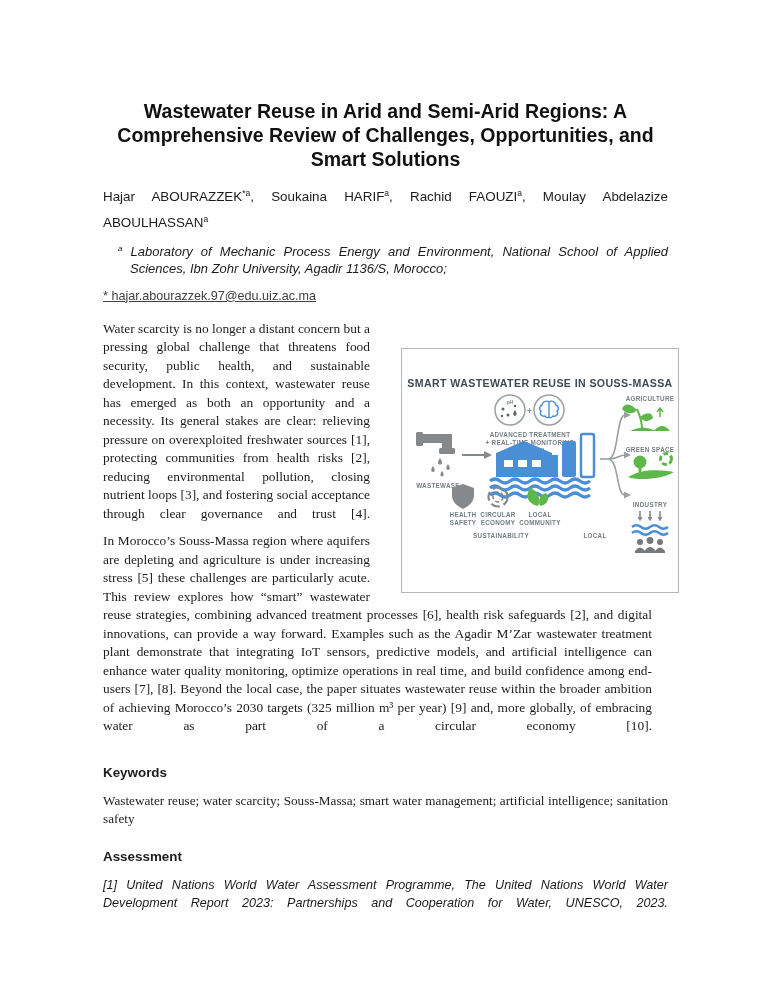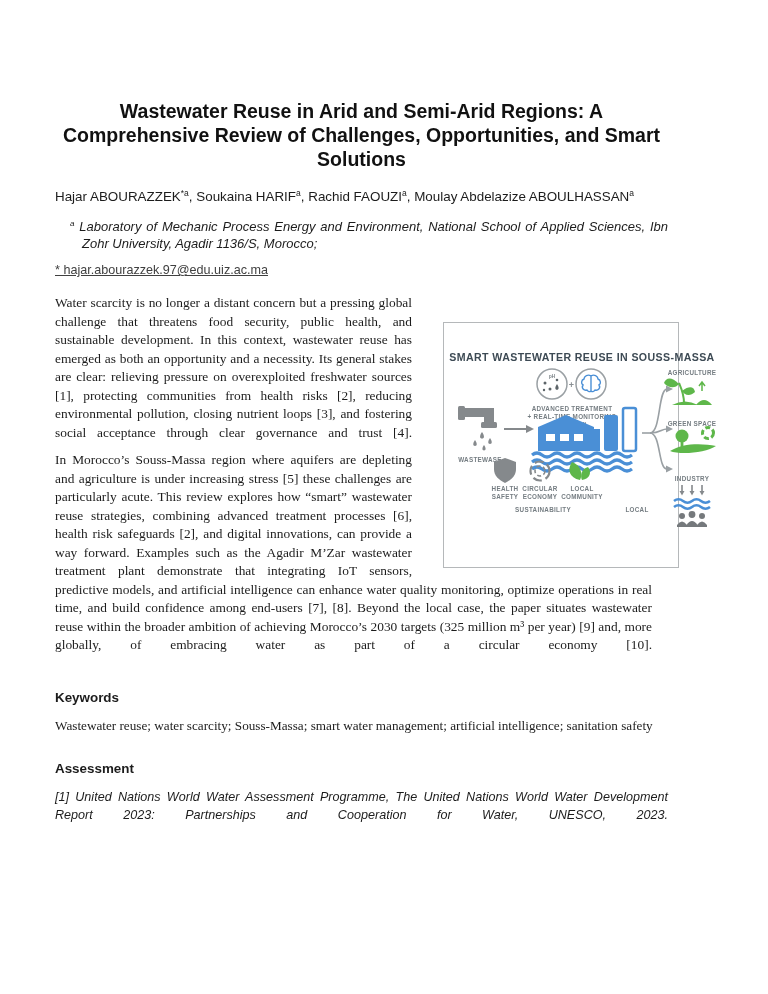--- a/index.html
+++ b/index.html
@@ -1,31 +1,31 @@
 <!DOCTYPE html>
 <html><head>
 <meta charset="utf-8">
 <style>
   html,body{margin:0;padding:0;background:#ffffff;}
   body{width:768px;height:994px;overflow:hidden;font-family:"Liberation Sans",sans-serif;color:#1c1c1c;}
-  .page{box-sizing:border-box;width:768px;height:994px;padding:100px 100px 0 55px;}
+  .page{box-sizing:border-box;width:768px;height:994px;padding:100px 100px 0 103px;}
   .title{font-size:19.5px;font-weight:bold;text-align:center;line-height:1.22;color:#111;}
   .authors{margin-top:13px;font-size:13.4px;text-align:justify;line-height:1.9;}
   .authors sup{font-size:8.5px;line-height:0;}
   .affiliation{margin-top:8px;margin-left:27px;text-indent:-12px;font-style:italic;font-size:13px;line-height:1.32;text-align:justify;}
   .affiliation sup{font-size:8px;line-height:0;}
   .email{margin-top:11px;font-size:12.6px;}
   .email a{color:#404040;text-decoration:underline;cursor:pointer;}
   .body-text{margin-top:17px;font-size:13.4px;line-height:1.38;text-align:justify;}
   .body-text p{margin:0 16px 9px 0;font-family:Liberation Serif, serif;}
   .force-last{text-align-last:justify;}
-  .fig-float{float:right;width:236px;margin:0 -11px 8px 31px;}
+  .fig-float{float:right;width:278px;margin:0 -11px 8px 31px;}
   .fig-spacer{height:28px;}
   .fig-box{border:1px solid #b5b8ba;background:#fff;}
-  .kw-heading,.ref-heading{font-size:13.4px;font-weight:bold;margin:26px 0 0 0;}
+  .kw-heading,.ref-heading{font-size:13.4px;font-weight:bold;margin:20px 0 0 0;}
   .kw-text{font-size:13.2px;line-height:1.4;text-align:justify;margin-top:12px;font-family:Liberation Serif, serif;}
   .references{margin-top:12px;font-style:italic;font-size:12.6px;line-height:1.44;}
   .references p{margin:0;text-align:justify;text-align-last:justify;}
   .clear{clear:both;}
   svg text{font-family:"Liberation Sans",sans-serif;}
   .fig-title{font-size:10.6px;font-weight:bold;fill:#3d4a54;letter-spacing:0.4px;}
   .fig-small{font-size:6.3px;font-weight:bold;fill:#757d82;letter-spacing:0.3px;}
   .fig-tiny{font-size:4.5px;font-weight:bold;fill:#757d82;}
   .fig-plus{font-size:9px;font-weight:bold;fill:#8a9094;}
 </style>

